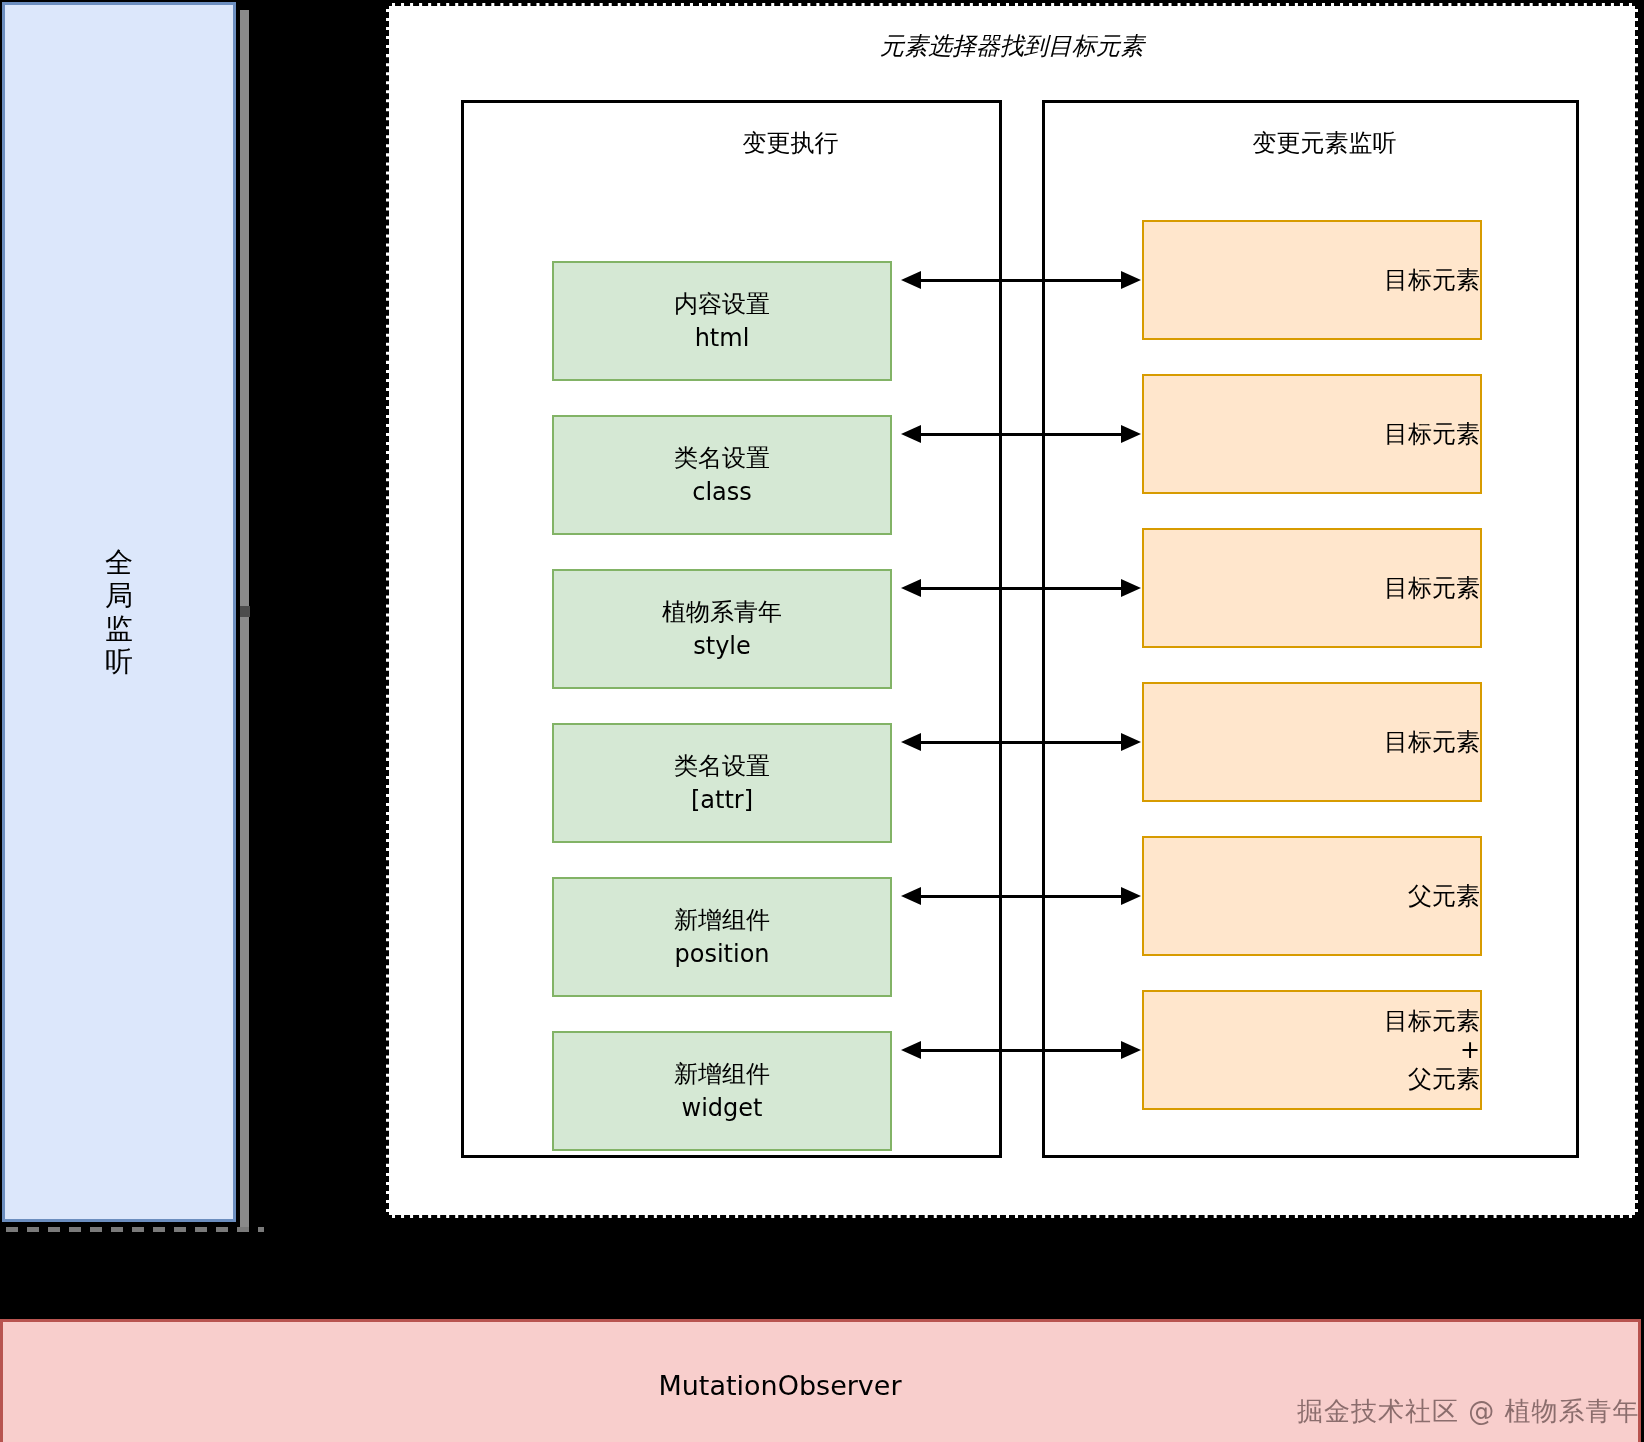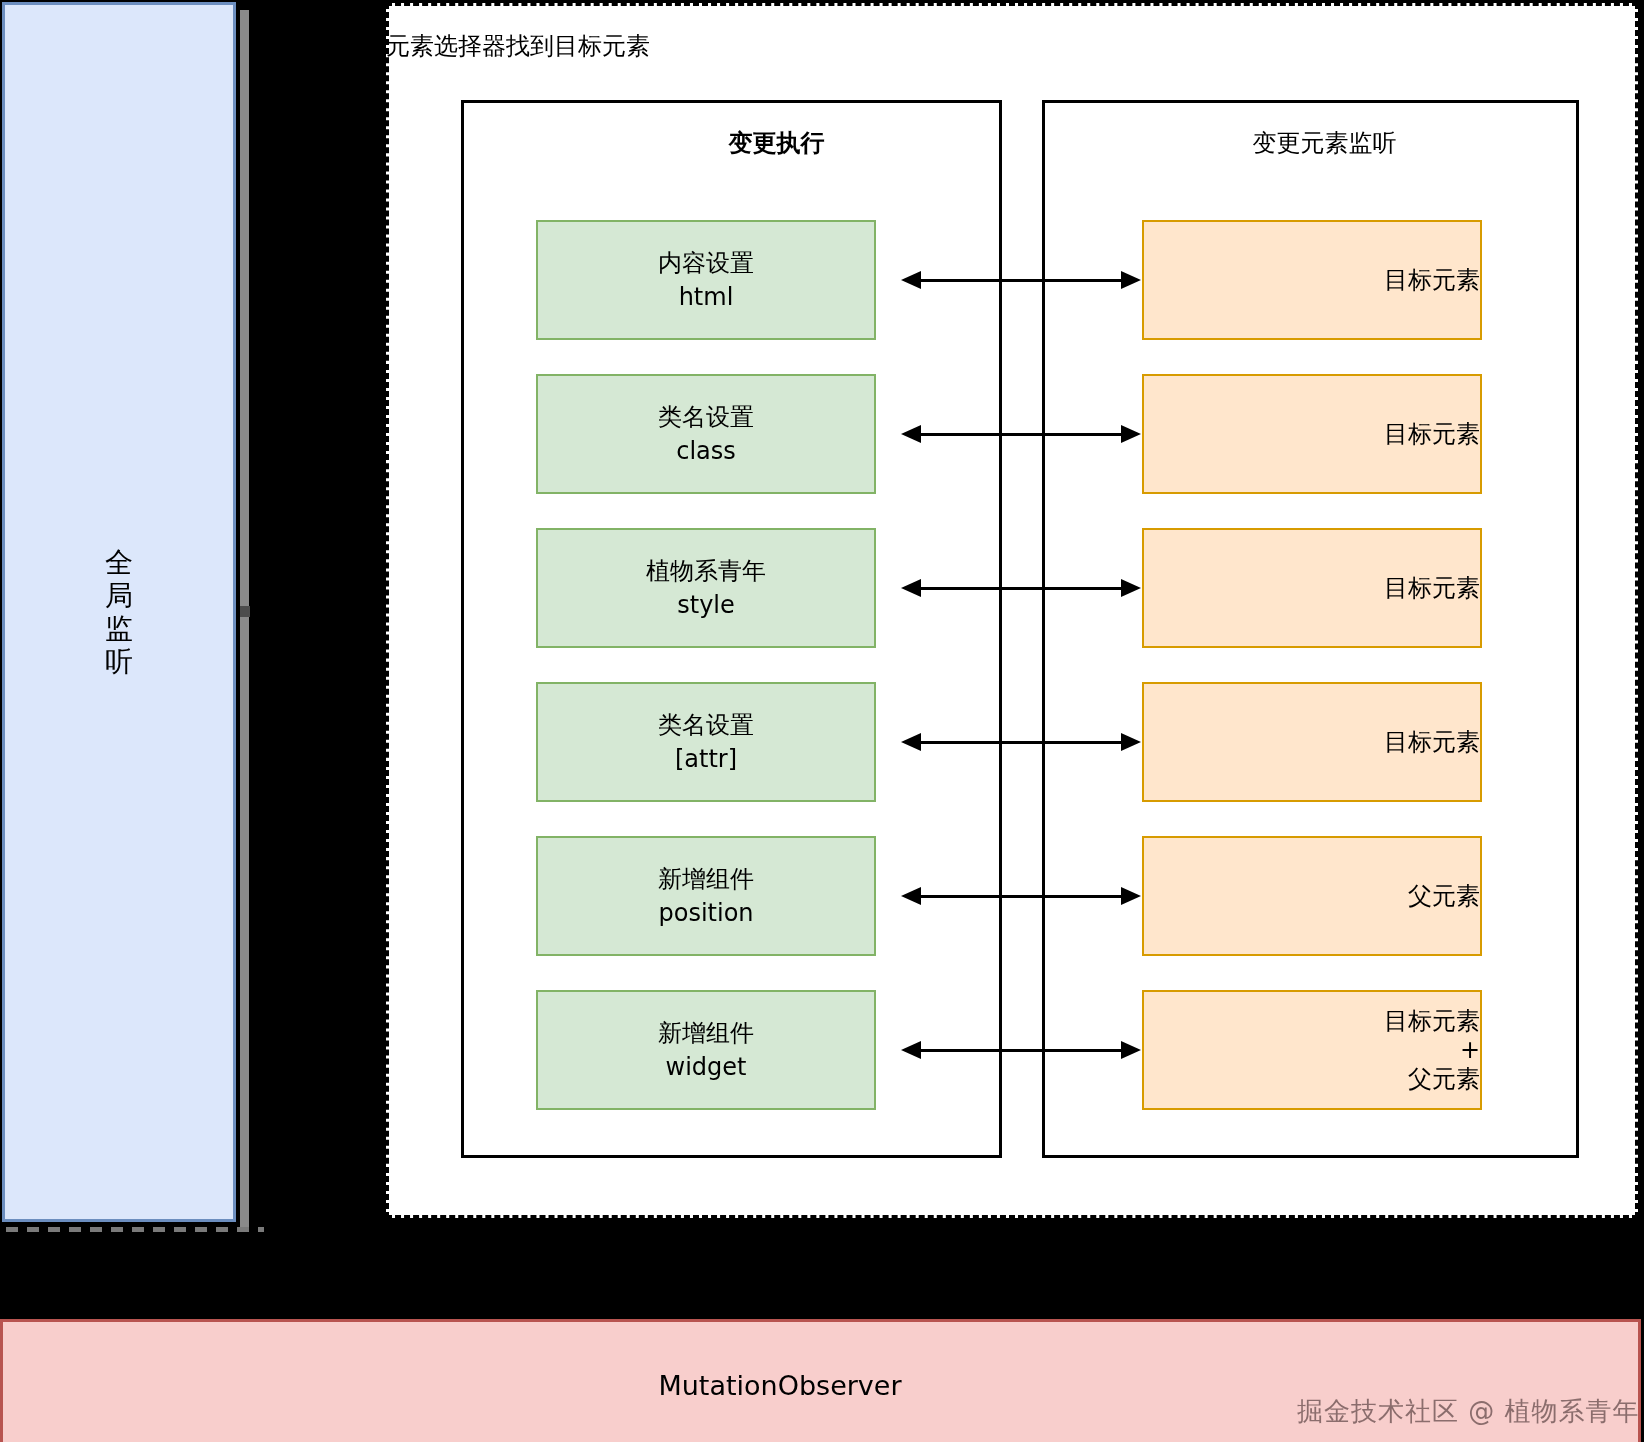--- a/index.html
+++ b/index.html
@@ -26,39 +26,39 @@
     left:6px;top:1227px;width:258px;height:5px;
     background:repeating-linear-gradient(90deg,#7a7a7a 0 12px,transparent 12px 21px);
   }
 
   
   #outer-box{
     left:386px;top:3px;width:1252px;height:1215px;
     background:#fff;border:3px dashed #000;
   }
   #outer-title{
-    left:386px;top:32px;width:1252px;text-align:left;
-    font-size:24px;line-height:28px;
+    left:386px;top:32px;width:1252px;text-align:center;
+    font-size:24px;line-height:28px;font-style:italic;
   }
 
   
   .inner-box{background:#fff;border:3px solid #000;}
   #exec-box{left:461px;top:100px;width:541px;height:1058px;}
   #listen-box{left:1042px;top:100px;width:537px;height:1058px;}
   .inner-title{top:128px;text-align:center;font-size:24px;line-height:30px;}
-  #exec-title{left:461px;width:631px;font-weight:bold;}
+  #exec-title{left:475px;width:631px;}
   #listen-title{left:1042px;width:537px;padding-left:28px;}
 
   
   .node{
     width:340px;height:120px;
     display:flex;flex-direction:column;align-items:center;justify-content:center;
     text-align:center;font-size:24px;line-height:34px;
   }
-  .node.green{left:536px;background:#d5e8d4;border:2px solid #82b366;}
+  .node.green{left:552px;background:#d5e8d4;border:2px solid #82b366;margin-top:41px;}
   .node.orange{left:1142px;background:#ffe6cc;border:2px solid #d79b00;line-height:29px;align-items:flex-end;}
   .r0{top:220px;} .r1{top:374px;} .r2{top:528px;}
   .r3{top:682px;} .r4{top:836px;} .r5{top:990px;}
 
   
   .arrow{left:901px;width:240px;height:20px;}
   .a0{top:270px;} .a1{top:424px;} .a2{top:578px;}
   .a3{top:732px;} .a4{top:886px;} .a5{top:1040px;}
   .arrow .shaft{position:absolute;left:12px;right:12px;top:9px;height:3px;background:#000;}
   .arrow .head-l,.arrow .head-r{position:absolute;top:1px;width:0;height:0;

